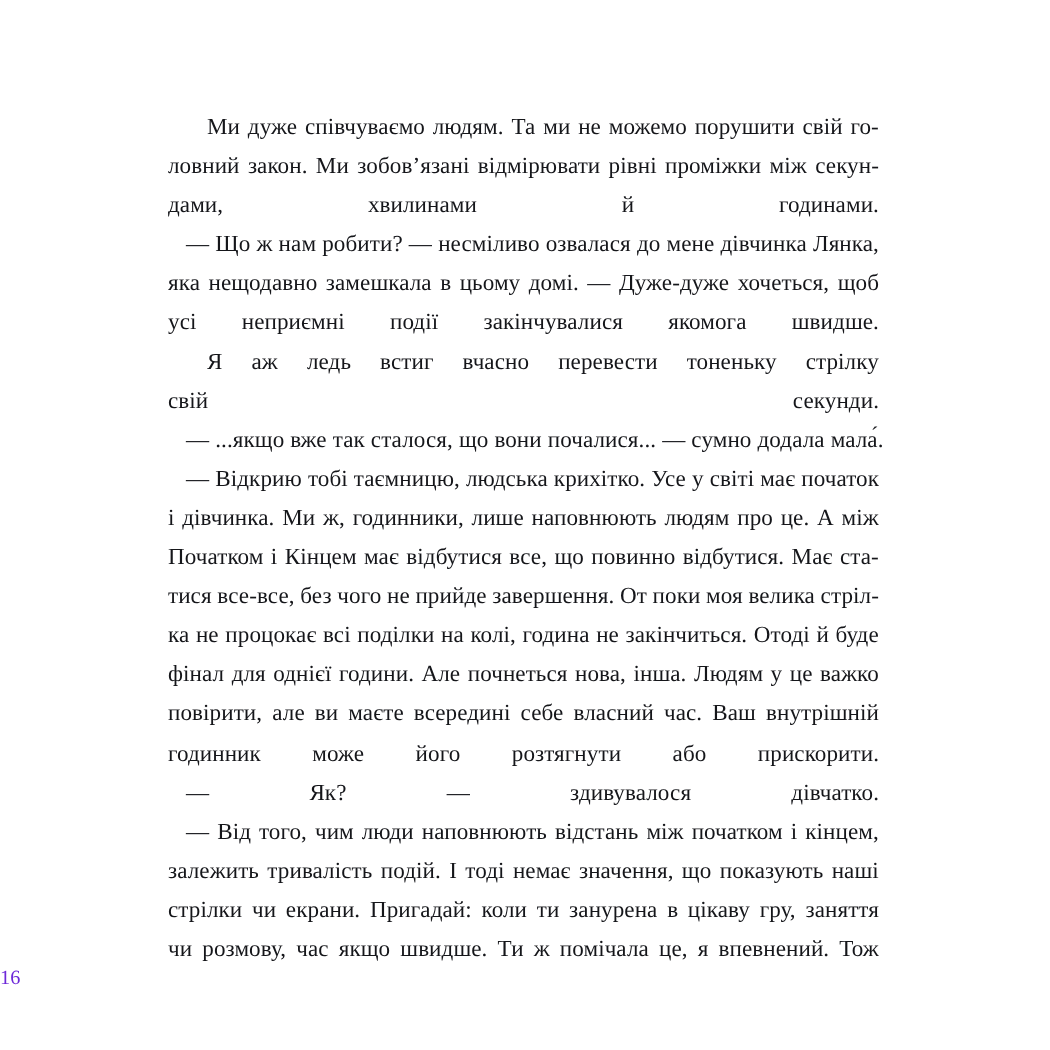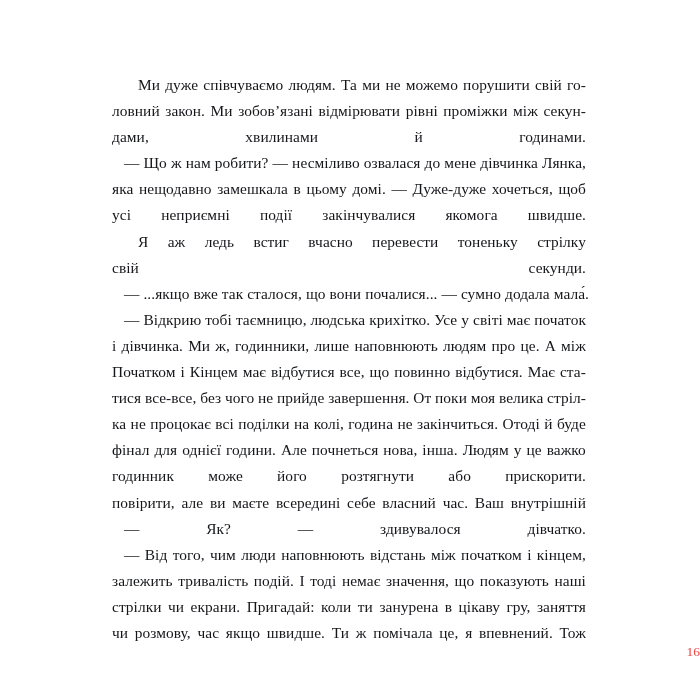--- a/index.html
+++ b/index.html
@@ -73,24 +73,24 @@
   .line.indent-dash {
     padding-left: 12px;
     width: calc(100% - 12px);
   }
 
   #page-number {
     position: absolute;
     left: 0;
     top: 643px;
     width: 700px;
-    text-align: right;
+    text-align: left;
     font-size: 13.5px;
     line-height: 18px;
-    color: #ef4444;
+    color: #6d28d9;
   }
 </style>
 </head>
 <body>
 
 <div id="page">
 
   <div id="text-block">
       <div class="para">
         <div class="line just indent-big">
@@ -269,39 +269,39 @@
           <span class="w">години.</span>
           <span class="w">Але</span>
           <span class="w">почнеться</span>
           <span class="w">нова,</span>
           <span class="w">інша.</span>
           <span class="w">Людям</span>
           <span class="w">у</span>
           <span class="w">це</span>
           <span class="w">важко</span>
         </div>
-        <div class="line last">
-          <span class="w">годинник</span>
-          <span class="w">може</span>
-          <span class="w">його</span>
-          <span class="w">розтягнути</span>
-          <span class="w">або</span>
-          <span class="w">прискорити.</span>
-        </div>
         <div class="line just">
           <span class="w">повірити,</span>
           <span class="w">але</span>
           <span class="w">ви</span>
           <span class="w">маєте</span>
           <span class="w">всередині</span>
           <span class="w">себе</span>
           <span class="w">власний</span>
           <span class="w">час.</span>
           <span class="w">Ваш</span>
           <span class="w">внутрішній</span>
+        </div>
+        <div class="line last">
+          <span class="w">годинник</span>
+          <span class="w">може</span>
+          <span class="w">його</span>
+          <span class="w">розтягнути</span>
+          <span class="w">або</span>
+          <span class="w">прискорити.</span>
         </div>
       </div>
       <div class="para">
         <div class="line last indent-dash">
           <span class="w">—</span>
           <span class="w">Як?</span>
           <span class="w">—</span>
           <span class="w">здивувалося</span>
           <span class="w">дівчатко.</span>
         </div>

